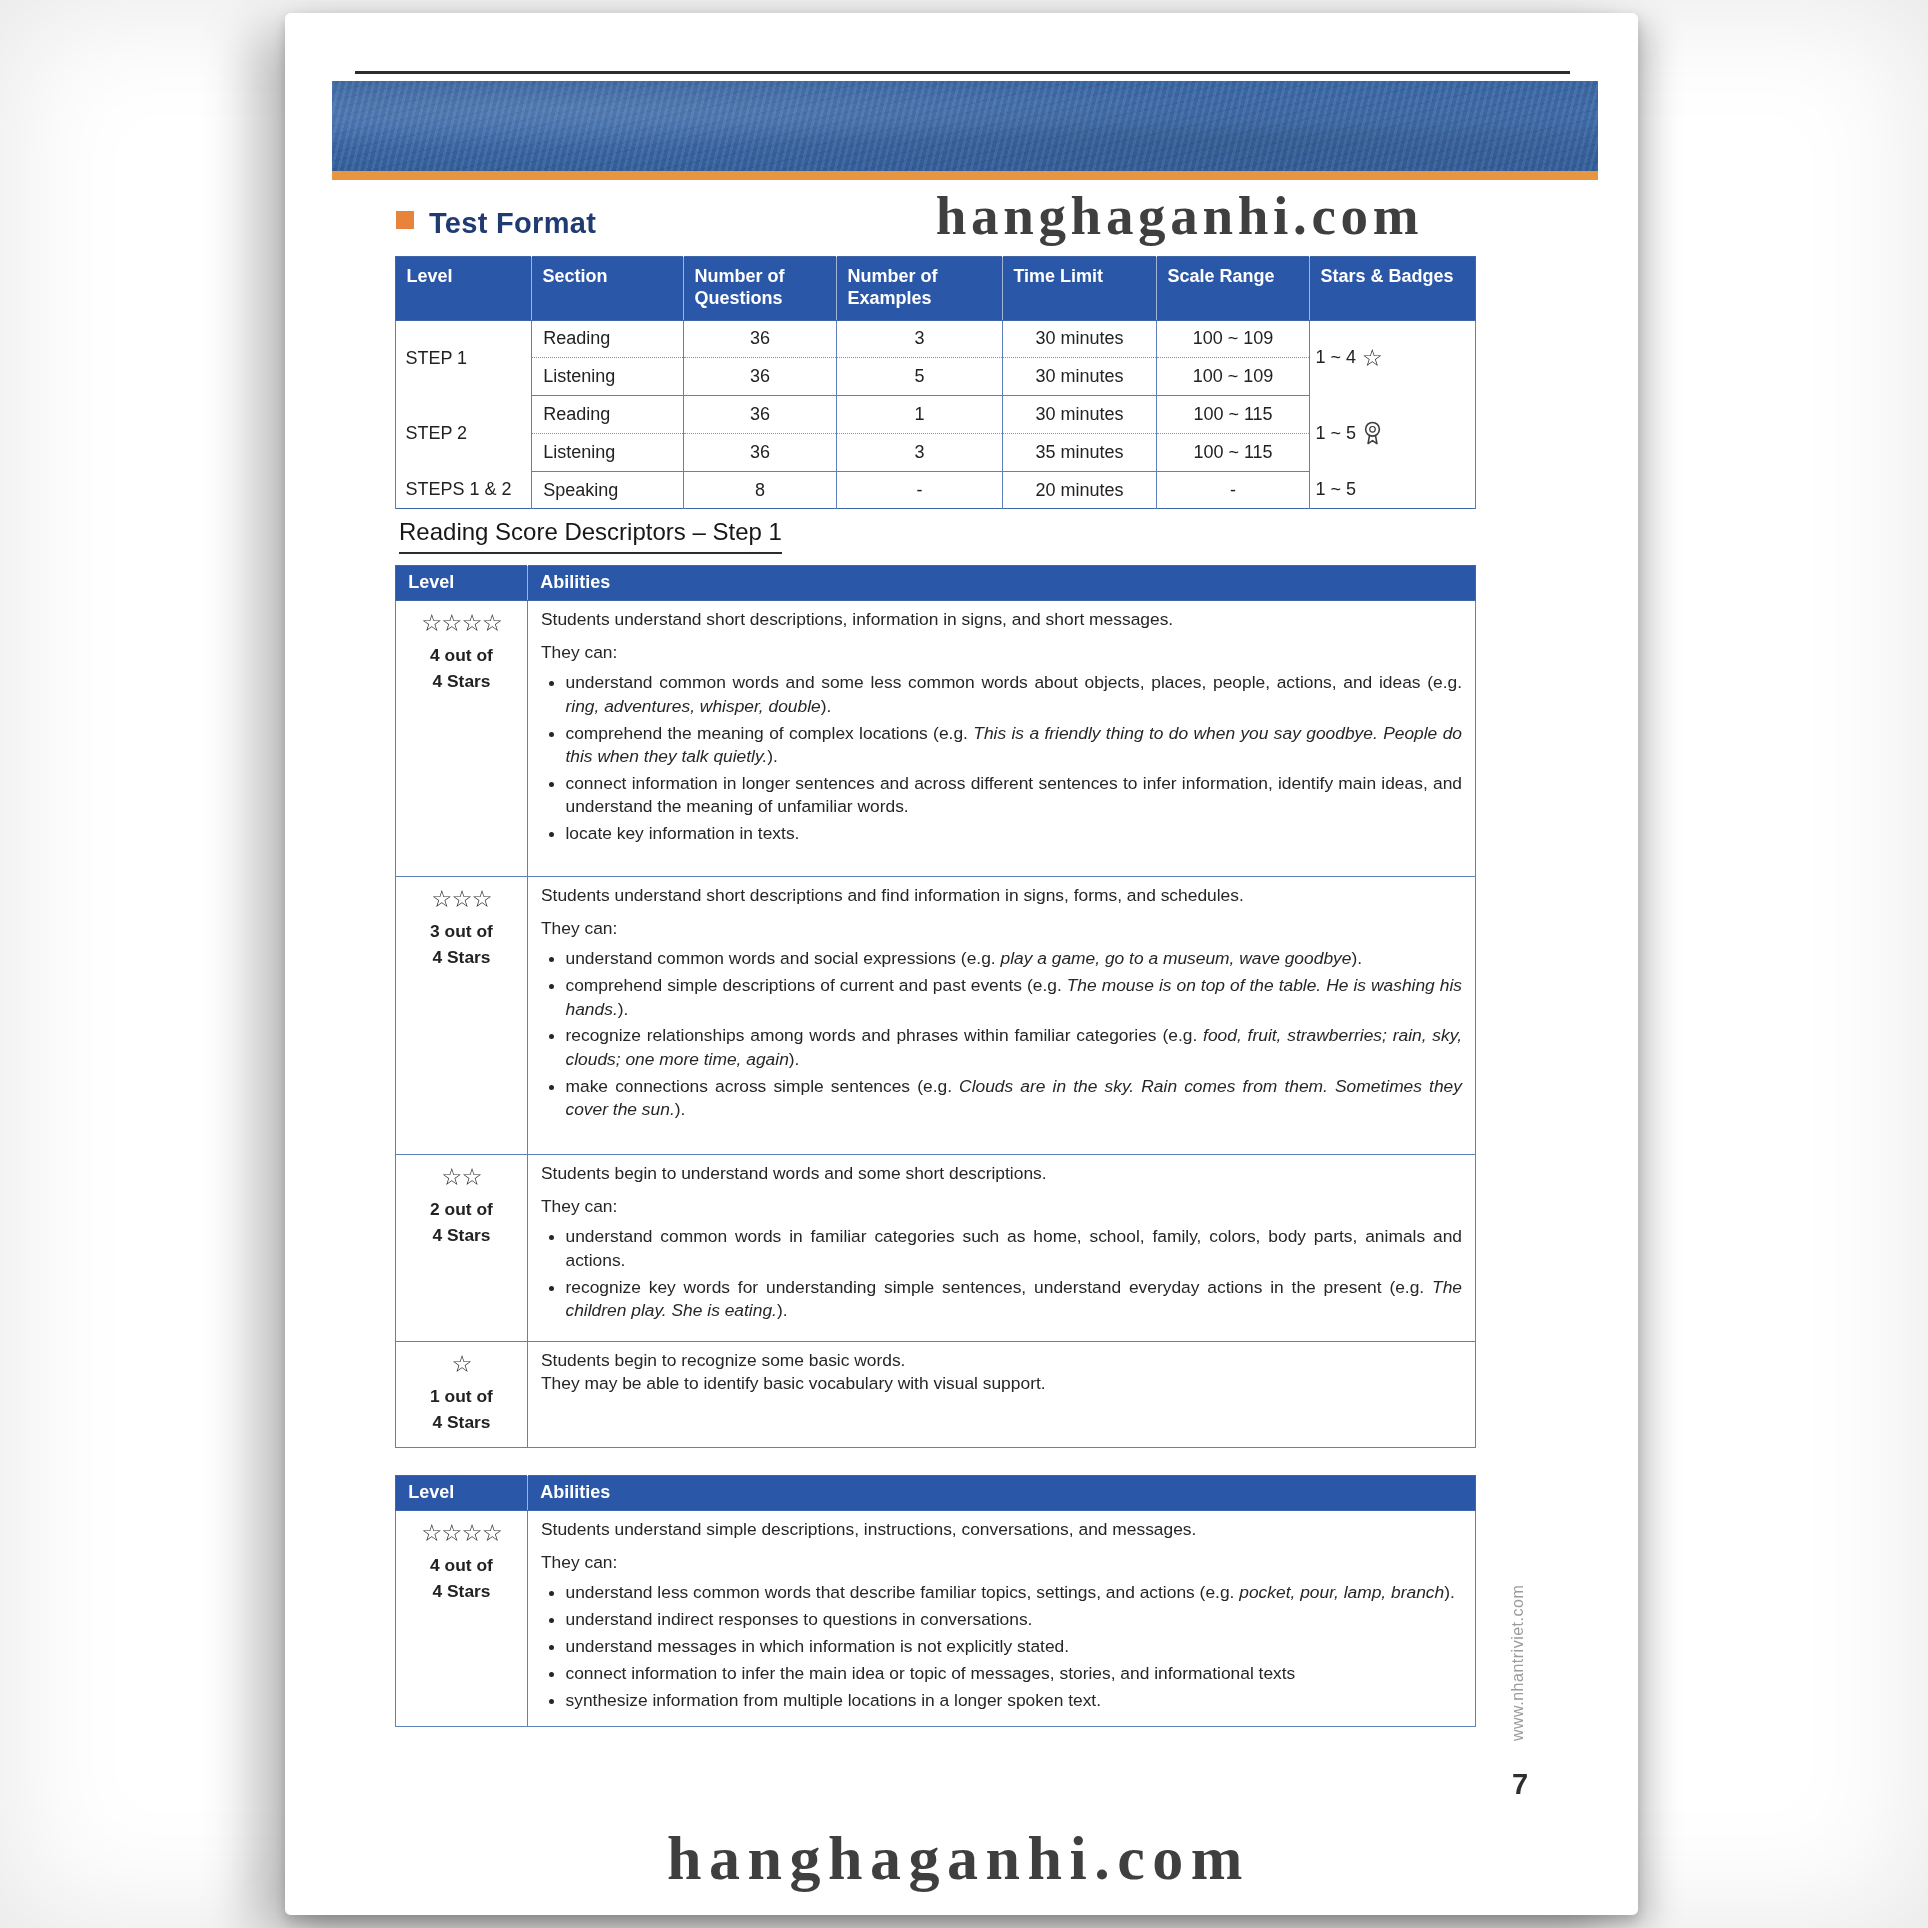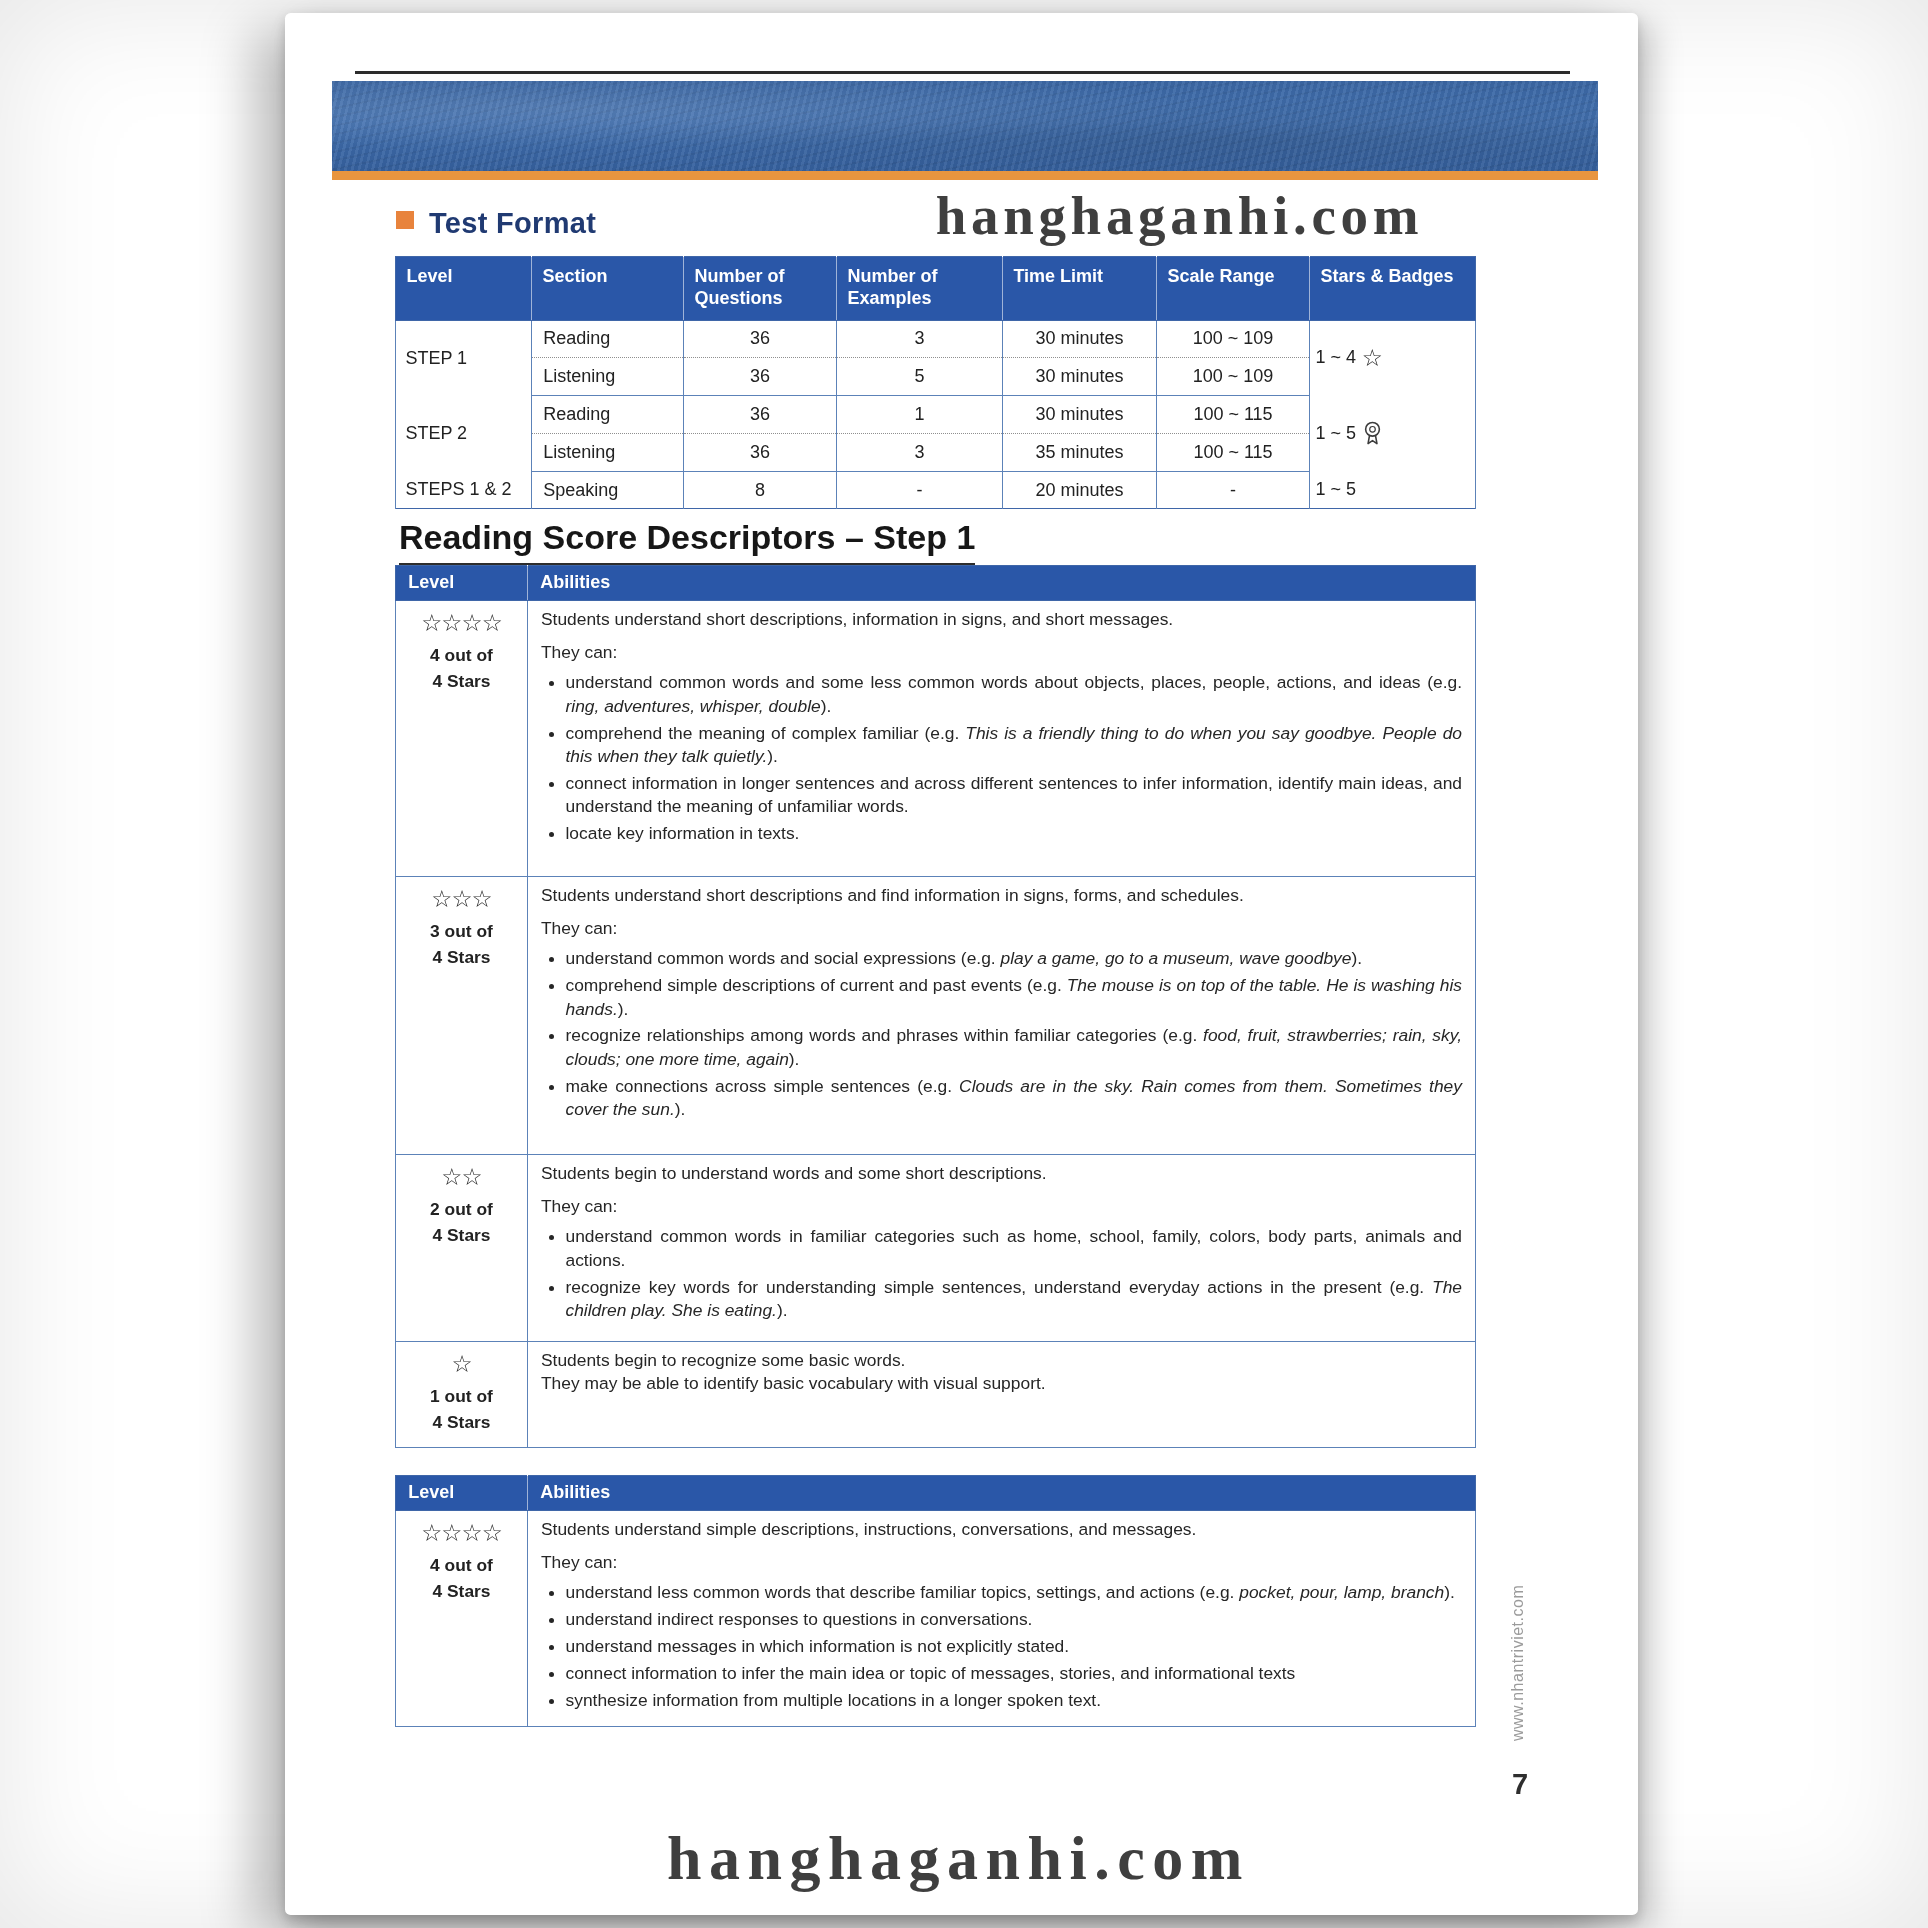--- a/index.html
+++ b/index.html
@@ -53,21 +53,21 @@
   .tf{border:1.9px solid #3f66a8;}
   .tf td.c{text-align:center;}
   .tf td.sect{padding-left:11.3px;}
   .tf td.lvl{padding-left:9.4px;}
   .tf tr.mid td.dot{border-bottom:1.9px dotted #8f8f8f;}
   .tf tr.groupEnd td{border-bottom:1.9px solid #5c82b8;}
   .tf td.badge{text-align:left;white-space:nowrap;}
   .tf .star-glyph{font-family:"DejaVu Sans",sans-serif;font-size:23.5px;vertical-align:-2.8px;margin-left:5.6px;}
   .tf svg{vertical-align:-6.6px;margin-left:5.6px;}
   
-  .desc-head{position:absolute;left:114px;font-size:34px;font-weight:700;color:#171717;}
+  .desc-head{position:absolute;left:114px;font-size:24px;font-weight:400;color:#171717;}
   .desc-head span{display:inline-block;border-bottom:2.8px solid #2d2d2d;padding-bottom:5.6px;}
   .h-reading{top:505px;}
   .h-listening{top:1420px;}
   
   .desc{font-size:17.4px;line-height:1.33;border:1.9px solid #3f66a8;width:1080px;position:absolute;left:110px;}
   .t-reading{top:552px;}
   .t-listening{top:1462px;}
   .desc th{
     background:#2a57a8;color:#fff;font-weight:700;text-align:left;
     height:30px;padding:1.9px 7.5px 1.9px 12.2px;font-size:18px;
@@ -209,21 +209,21 @@
           <td class="lvl">
             <div class="stars">☆☆☆☆</div>
             <div class="lvl-line">4 out of</div>
             <div class="lvl-line">4 Stars</div>
           </td>
           <td class="abl">
             <p class="intro">Students understand short descriptions, information in signs, and short messages.</p>
             <p class="tc">They can:</p>
             <ul>
               <li><span>understand common words and some less common words about objects, places, people, actions, and ideas (e.g. </span><i>ring, adventures, whisper, double</i><span>).</span></li>
-              <li><span>comprehend the meaning of complex familiar (e.g. </span><i>This is a friendly thing to do when you say goodbye. People do this when they talk quietly.</i><span>).</span></li>
+              <li><span>comprehend the meaning of complex locations (e.g. </span><i>This is a friendly thing to do when you say goodbye. People do this when they talk quietly.</i><span>).</span></li>
               <li><span>connect information in longer sentences and across different sentences to infer information, identify main ideas, and understand the meaning of unfamiliar words.</span><i></i><span></span></li>
               <li><span>locate key information in texts.</span><i></i><span></span></li>
             </ul>
           </td>
         </tr>
         <tr class="rB">
           <td class="lvl">
             <div class="stars">☆☆☆</div>
             <div class="lvl-line">3 out of</div>
             <div class="lvl-line">4 Stars</div>

